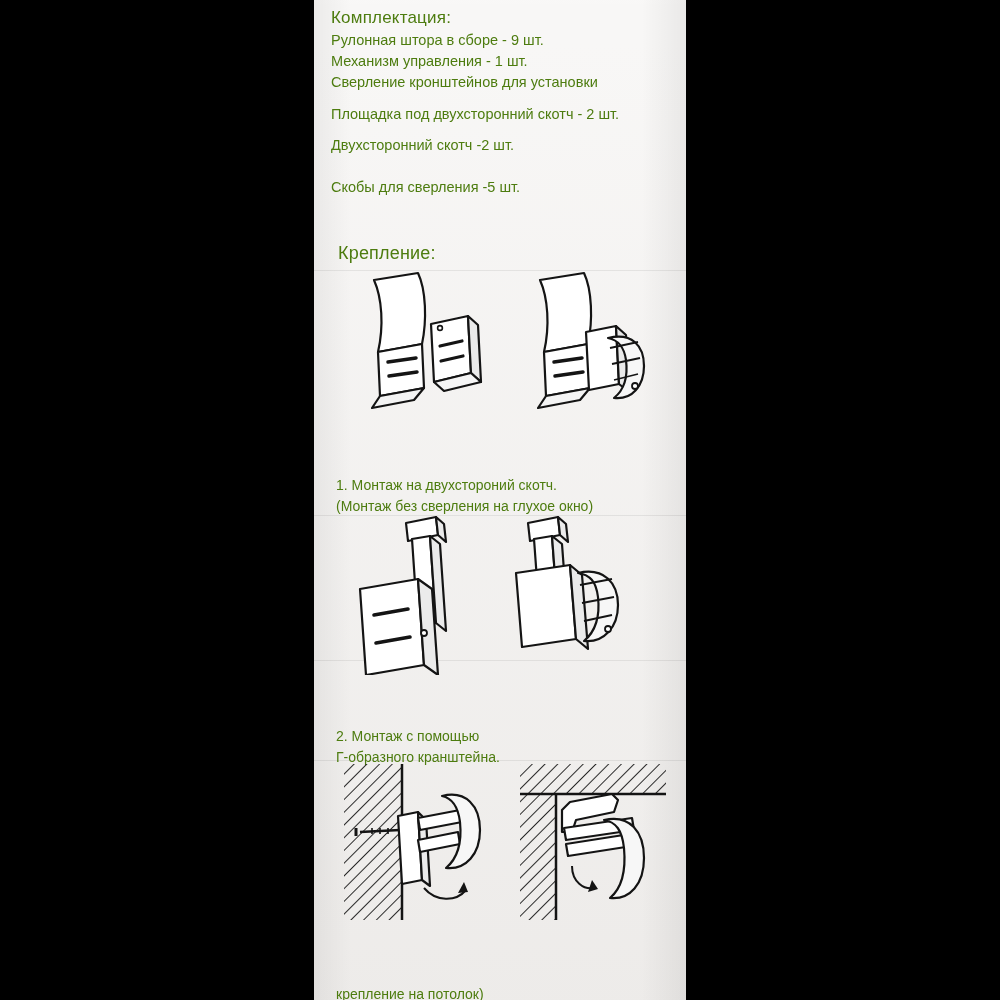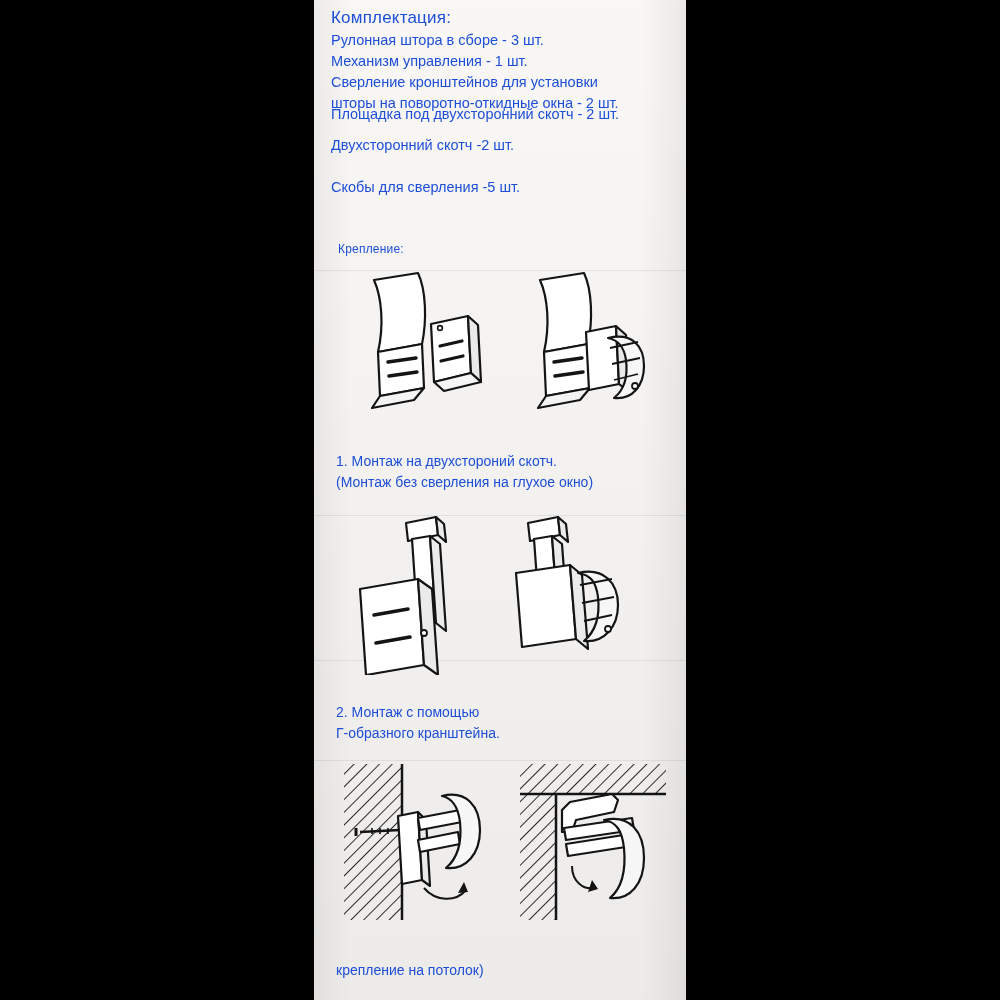--- a/index.html
+++ b/index.html
@@ -42,34 +42,35 @@
   .crease {
     position: absolute;
     height: 1px;
     background: rgba(0,0,0,0.07);
     left: 0;
     width: 100%;
   }
 
   .text-block {
     position: absolute;
-    color: #1d4ed8;
+    color: #4d7c0f;
     line-height: 1.33;
   }
   .heading {
     font-size: 17px;
     letter-spacing: .2px;
   }
   .line {
     font-size: 14.5px;
     white-space: nowrap;
   }
   .caption {
     font-size: 14px;
     line-height: 1.4;
+    margin-top: 24px;
   }
 
   
   .figure {
     position: absolute;
   }
   .figure svg { display: block; }
 </style>
 </head>
 <body>
@@ -77,29 +78,28 @@
 <div class="page">
   <div class="sheet">
 
     <div class="crease" style="top:270px;"></div>
     <div class="crease" style="top:515px;"></div>
     <div class="crease" style="top:660px;"></div>
     <div class="crease" style="top:760px;"></div>
 
     <div class="text-block heading" style="left:17px; top:7px;">Комплектация:</div>
 
-    <div class="text-block line" style="left:17px; top:31px;">Рулонная штора в сборе - 3 шт.</div>
+    <div class="text-block line" style="left:17px; top:31px;">Рулонная штора в сборе - 9 шт.</div>
     <div class="text-block line" style="left:17px; top:52px;">Механизм управления - 1 шт.</div>
     <div class="text-block line" style="left:17px; top:73px;">Сверление кронштейнов для установки</div>
-    <div class="text-block line" style="left:17px; top:94px;">шторы на поворотно-откидные окна - 2 шт.</div>
     <div class="text-block line" style="left:17px; top:105px;">Площадка под двухсторонний скотч - 2 шт.</div>
     <div class="text-block line" style="left:17px; top:136px;">Двухсторонний скотч -2 шт.</div>
     <div class="text-block line" style="left:17px; top:178px;">Скобы для сверления -5 шт.</div>
 
-    <div class="text-block heading" style="left:24px; top:242px; font-size:12px;">Крепление:</div>
+    <div class="text-block heading" style="left:24px; top:242px; font-size:18px;">Крепление:</div>
 
     <div class="figure" style="left:18px; top:268px;">
       <svg width="340" height="165" viewBox="0 0 340 165">
         <g fill="#ffffff" stroke="#141414" stroke-width="2.2" stroke-linejoin="round">
 
           <path d="M42 12 L86 5 C94 22 95 52 90 76 L46 84 C52 58 50 30 42 12 Z"></path>
 
           <path d="M46 84 L90 76 L92 120 L48 128 Z"></path>
           <path d="M48 128 L92 120 L82 132 L40 140 Z" fill="#f4f4f4"></path>
 

